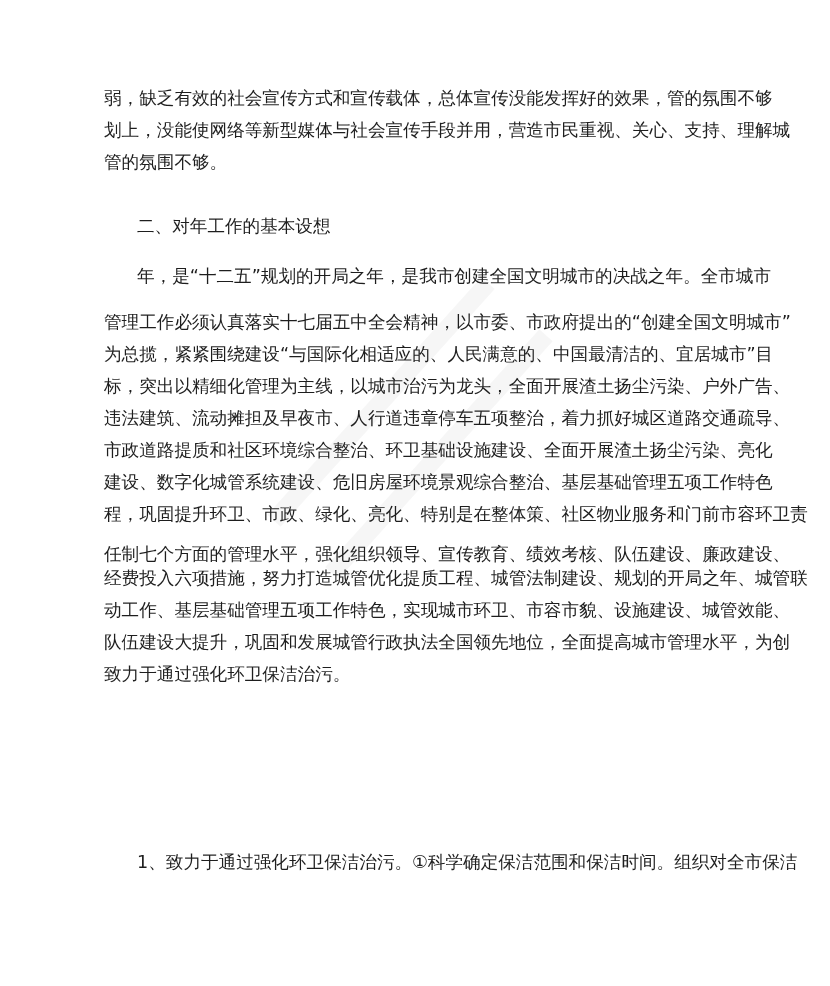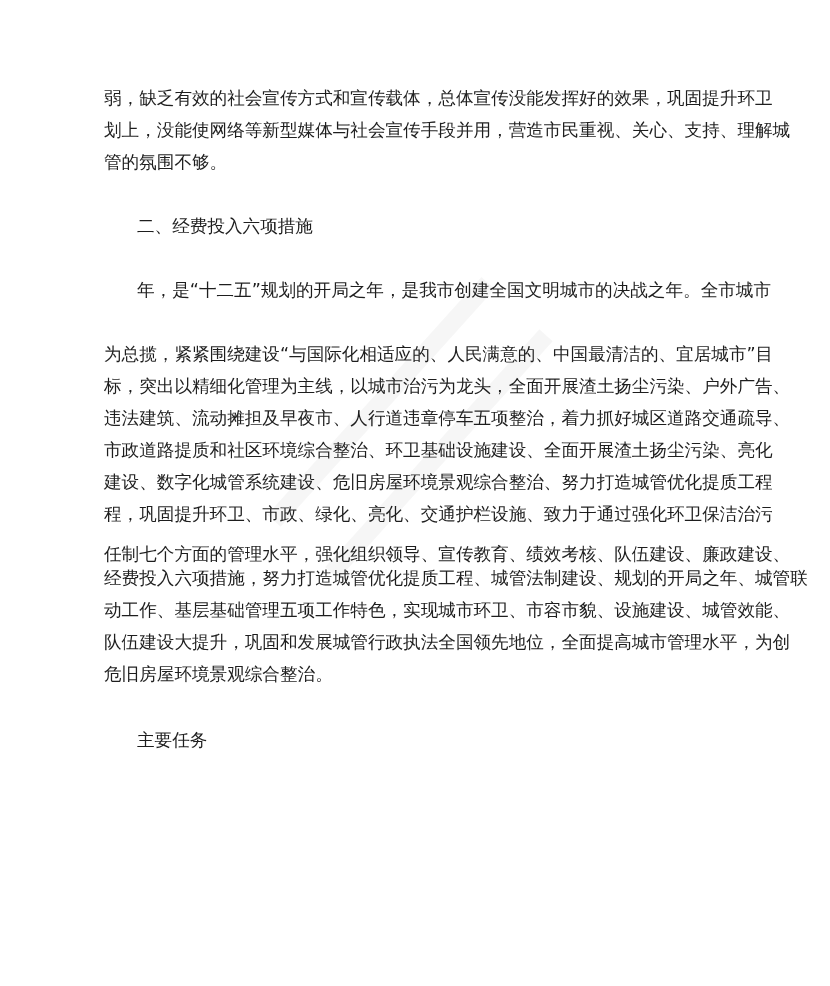--- a/index.html
+++ b/index.html
@@ -47,35 +47,36 @@
     }
     .line.last { text-align-last: left; font-family: Liberation Serif, serif; }
     .line.indent { left: 137px; width: 589px; }
   </style>
 </head>
 <body>
 
 <div class="page">
   <div class="watermark"></div>
 
-  <div class="line" style="top:82px">弱，缺乏有效的社会宣传方式和宣传载体，总体宣传没能发挥好的效果，巩固提升环卫</div>
+  <div class="line" style="top:82px">弱，缺乏有效的社会宣传方式和宣传载体，总体宣传没能发挥好的效果，管的氛围不够</div>
   <div class="line" style="top:114px">划上，没能使网络等新型媒体与社会宣传手段并用，营造市民重视、关心、支持、理解城</div>
   <div class="line last" style="top:146px">管的氛围不够。</div>
 
-  <div class="line indent last" style="top:210px">二、经费投入六项措施</div>
+  <div class="line indent last" style="top:210px">二、对年工作的基本设想</div>
 
-  <div class="line indent" style="top:274px">年，是“十二五”规划的开局之年，是我市创建全国文明城市的决战之年。全市城市</div>
+  <div class="line indent" style="top:260px">年，是“十二五”规划的开局之年，是我市创建全国文明城市的决战之年。全市城市</div>
+  <div class="line" style="top:306px">管理工作必须认真落实十七届五中全会精神，以市委、市政府提出的“创建全国文明城市”</div>
   <div class="line" style="top:338px">为总揽，紧紧围绕建设“与国际化相适应的、人民满意的、中国最清洁的、宜居城市”目</div>
   <div class="line" style="top:402px">违法建筑、流动摊担及早夜市、人行道违章停车五项整治，着力抓好城区道路交通疏导、</div>
   <div class="line" style="top:370px">标，突出以精细化管理为主线，以城市治污为龙头，全面开展渣土扬尘污染、户外广告、</div>
   <div class="line" style="top:434px">市政道路提质和社区环境综合整治、环卫基础设施建设、全面开展渣土扬尘污染、亮化</div>
-  <div class="line" style="top:466px">建设、数字化城管系统建设、危旧房屋环境景观综合整治、努力打造城管优化提质工程</div>
-  <div class="line" style="top:498px">程，巩固提升环卫、市政、绿化、亮化、交通护栏设施、致力于通过强化环卫保洁治污</div>
+  <div class="line" style="top:466px">建设、数字化城管系统建设、危旧房屋环境景观综合整治、基层基础管理五项工作特色</div>
+  <div class="line" style="top:498px">程，巩固提升环卫、市政、绿化、亮化、特别是在整体策、社区物业服务和门前市容环卫责</div>
   <div class="line" style="top:538px">任制七个方面的管理水平，强化组织领导、宣传教育、绩效考核、队伍建设、廉政建设、</div>
   <div class="line" style="top:562px">经费投入六项措施，努力打造城管优化提质工程、城管法制建设、规划的开局之年、城管联</div>
   <div class="line" style="top:594px">动工作、基层基础管理五项工作特色，实现城市环卫、市容市貌、设施建设、城管效能、</div>
   <div class="line" style="top:626px">队伍建设大提升，巩固和发展城管行政执法全国领先地位，全面提高城市管理水平，为创</div>
-  <div class="line last" style="top:658px">危旧房屋环境景观综合整治。</div>
-
-  <div class="line indent last" style="top:724px">主要任务</div>
+  <div class="line last" style="top:658px">致力于通过强化环卫保洁治污。</div>
 
 
+
+  <div class="line indent" style="top:846px">1、致力于通过强化环卫保洁治污。①科学确定保洁范围和保洁时间。组织对全市保洁</div>
 </div>
 
 </body></html>

